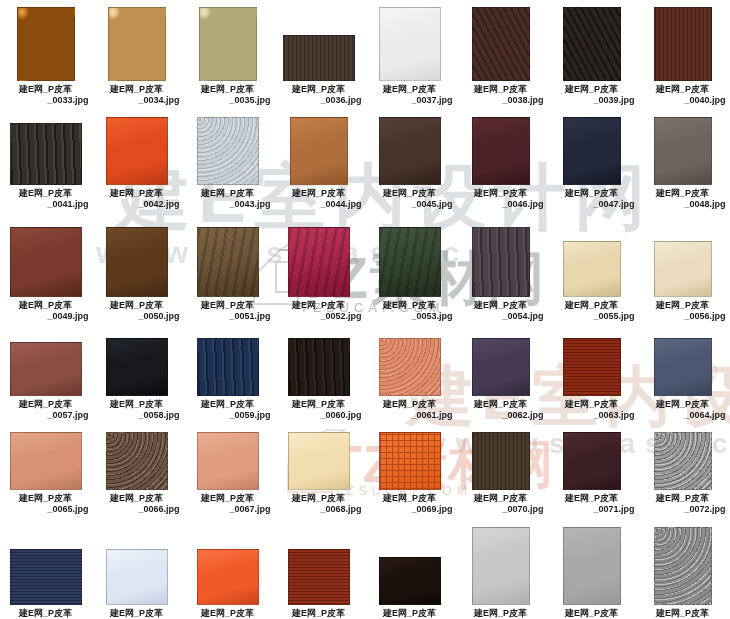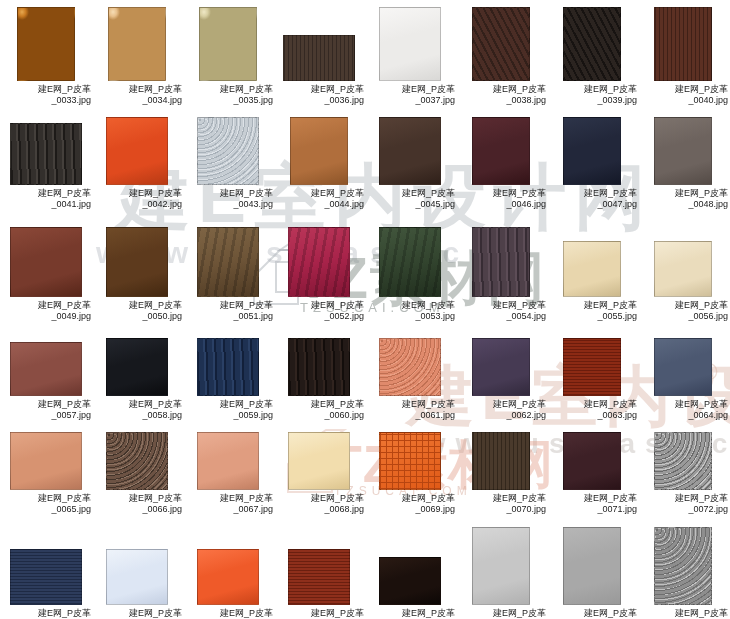--- a/index.html
+++ b/index.html
@@ -77,21 +77,22 @@
   }
 
   
   #grid{
     position:relative;z-index:2;
     width:730px;height:619px;
   }
   .cell{
     position:absolute;
     width:91px;
-    text-align:right;
+    text-align:center;
+    font-weight:bold;
   }
   .thumb-box{
     width:91px;
     display:flex;align-items:flex-end;justify-content:center;
   }
   .thumb{
     display:block;
     border:1px solid rgba(0,0,0,0.22);
     box-sizing:border-box;
     box-shadow:0 0 0 0 rgba(0,0,0,0);

